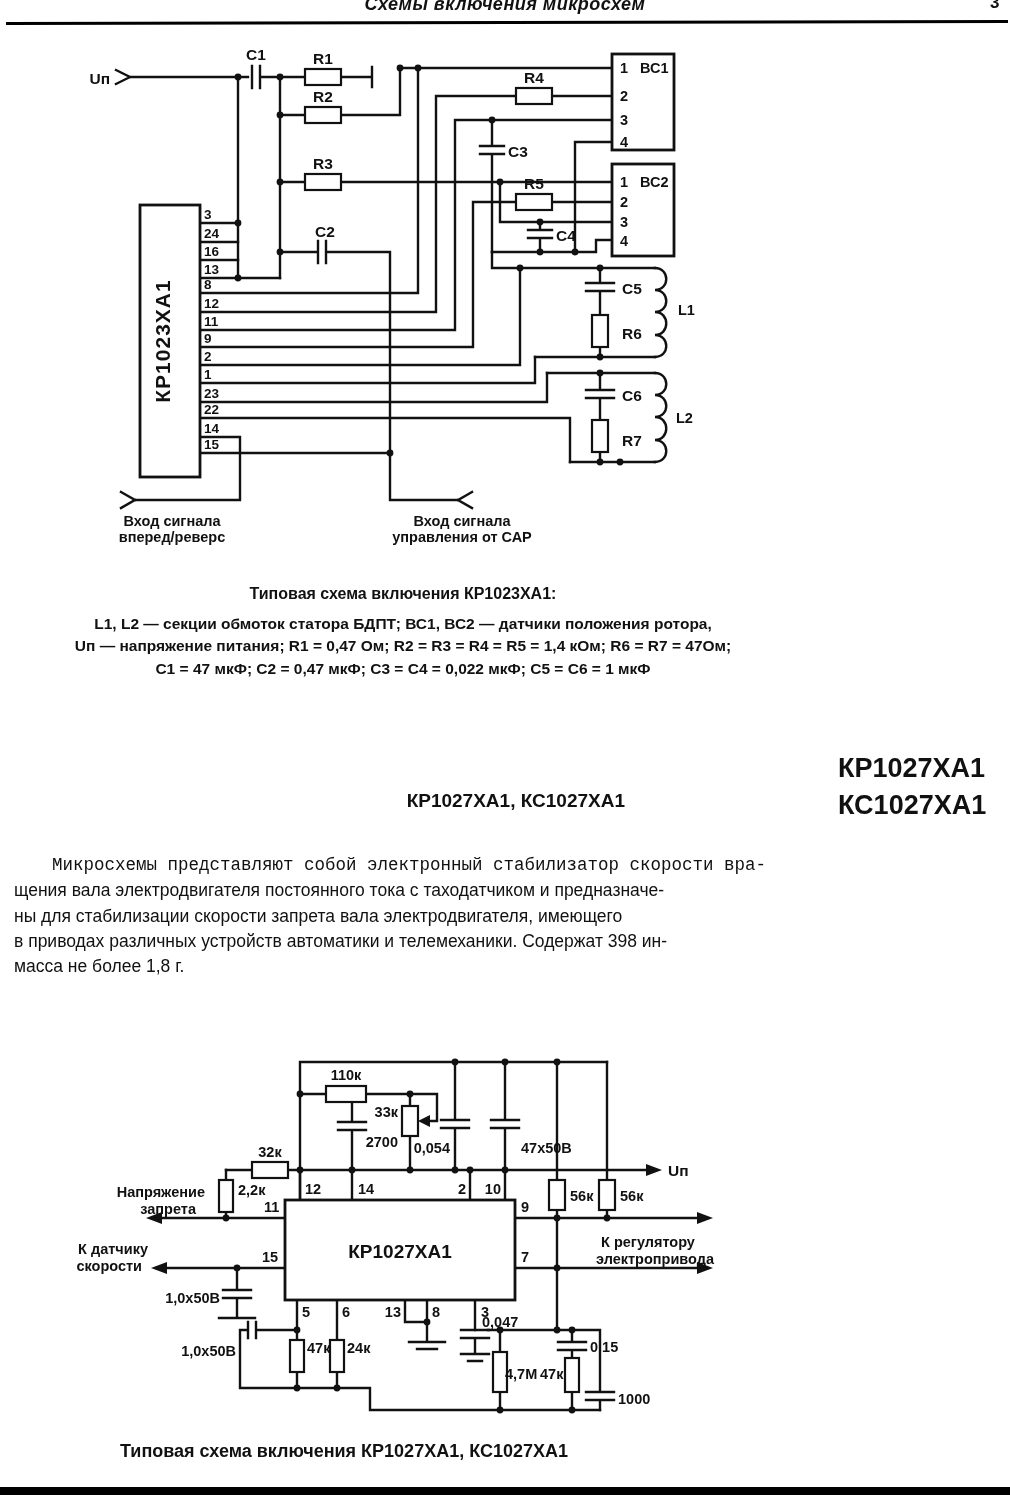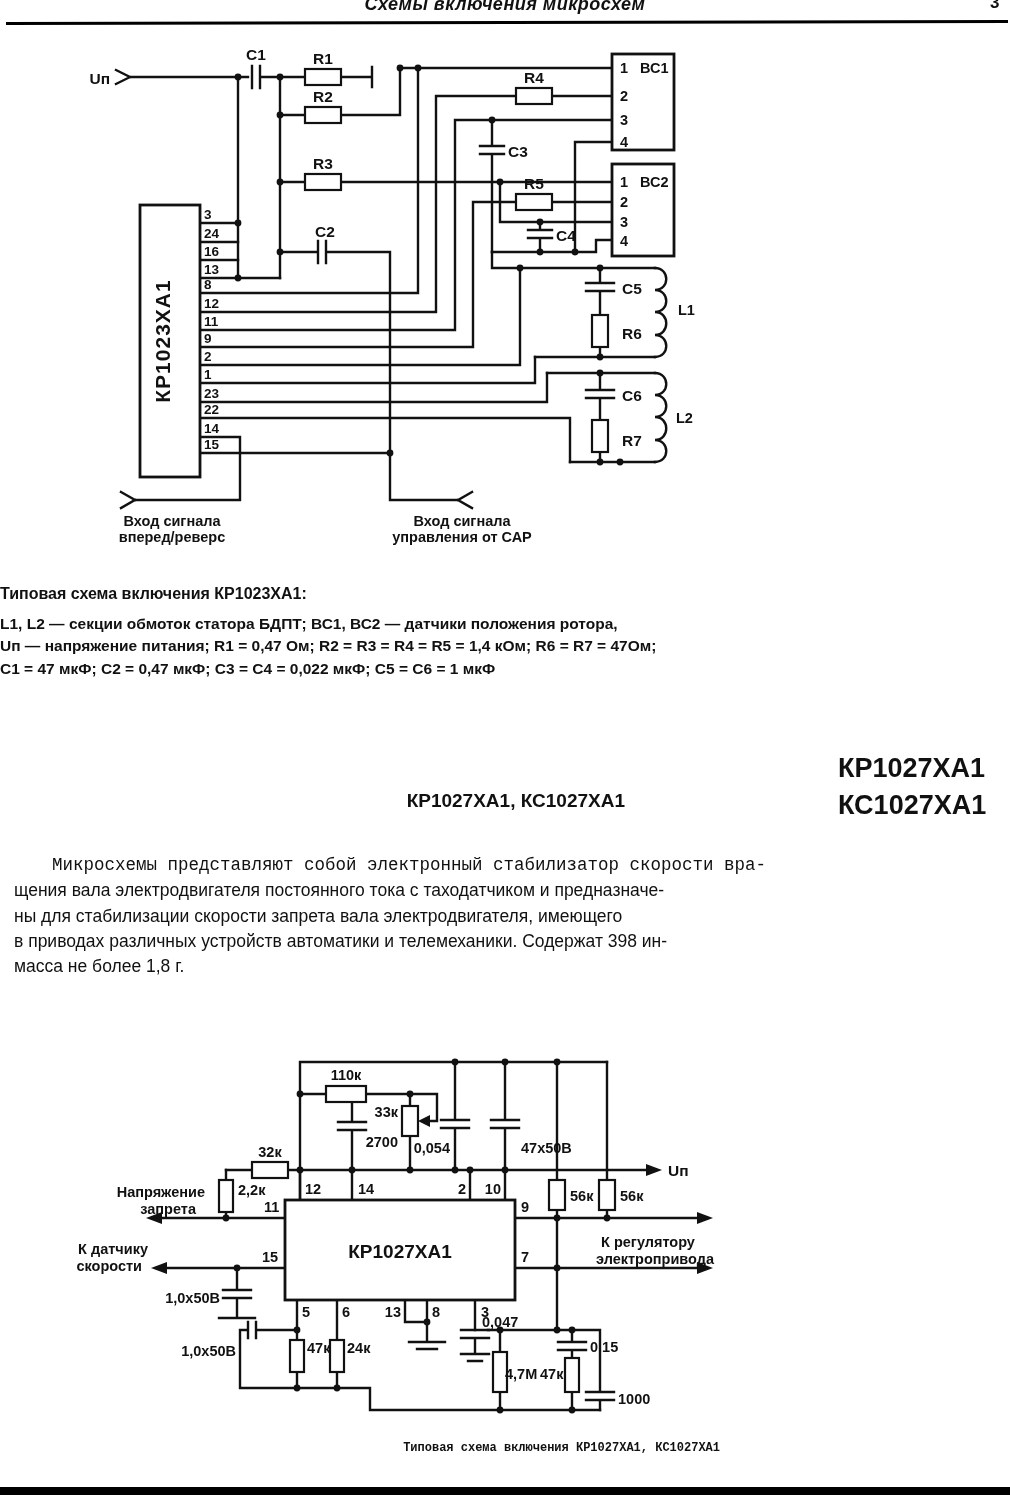--- a/index.html
+++ b/index.html
@@ -2,29 +2,29 @@
 <html><head>
 <meta charset="utf-8">
 <style>
   html,body{margin:0;padding:0;}
   body{width:1010px;height:1495px;position:relative;background:#fff;overflow:hidden;
        font-family:"Liberation Sans",sans-serif;color:#111;}
   .abs{position:absolute;}
   .hdr{top:-6px;left:0;width:1010px;text-align:center;font-size:18px;font-weight:bold;font-style:italic;letter-spacing:.5px;}
   .corner{top:-7px;left:990px;font-size:17px;font-weight:bold;}
   .rule{top:21px;left:6px;width:1002px;height:3px;background:#000;transform:rotate(-0.12deg);}
-  .cap1{left:0;width:806px;font-weight:bold;font-size:15.5px;}
+  .cap1{left:0;width:806px;text-align:center;font-weight:bold;font-size:15.5px;}
   .cap1 .ttl{margin-bottom:7px;font-size:16px;}
   .cap1 div{line-height:22.5px;}
   .h2c{top:790px;left:205px;width:420px;text-align:right;font-size:19px;font-weight:bold;}
   .h2m{top:750px;left:838px;width:250px;font-size:27px;font-weight:bold;line-height:37px;white-space:nowrap;}
   .para{top:853px;left:14px;width:840px;font-size:17.5px;line-height:25.3px;}
   .para div{white-space:nowrap;}
   .para .ind{text-indent:38px;font-family:Liberation Mono, monospace;}
-  .cap2{top:1441px;left:120px;width:600px;text-align:right;font-size:12px;font-weight:bold;font-family:Liberation Mono, monospace;}
+  .cap2{top:1441px;left:120px;width:600px;text-align:left;font-size:18px;font-weight:bold;}
   .bbar{top:1487px;left:0;width:1010px;height:8px;background:#000;}
   svg{position:absolute;left:0;}
   svg .w{fill:none;stroke:#111;stroke-width:2.4;stroke-linecap:square;}
   svg .cmp{fill:#fff;stroke:#111;stroke-width:2.2;}
   svg .chip{fill:#fff;stroke:#111;stroke-width:2.8;}
   svg .dot{fill:#111;stroke:none;}
   svg text{font-family:"Liberation Sans",sans-serif;font-weight:bold;fill:#111;}.t13{font-size:13.5px}.t14{font-size:14.5px}.t15{font-size:15.5px}.t19{font-size:19px}.t21{font-size:21px}
 </style>
 </head>
 <body>

